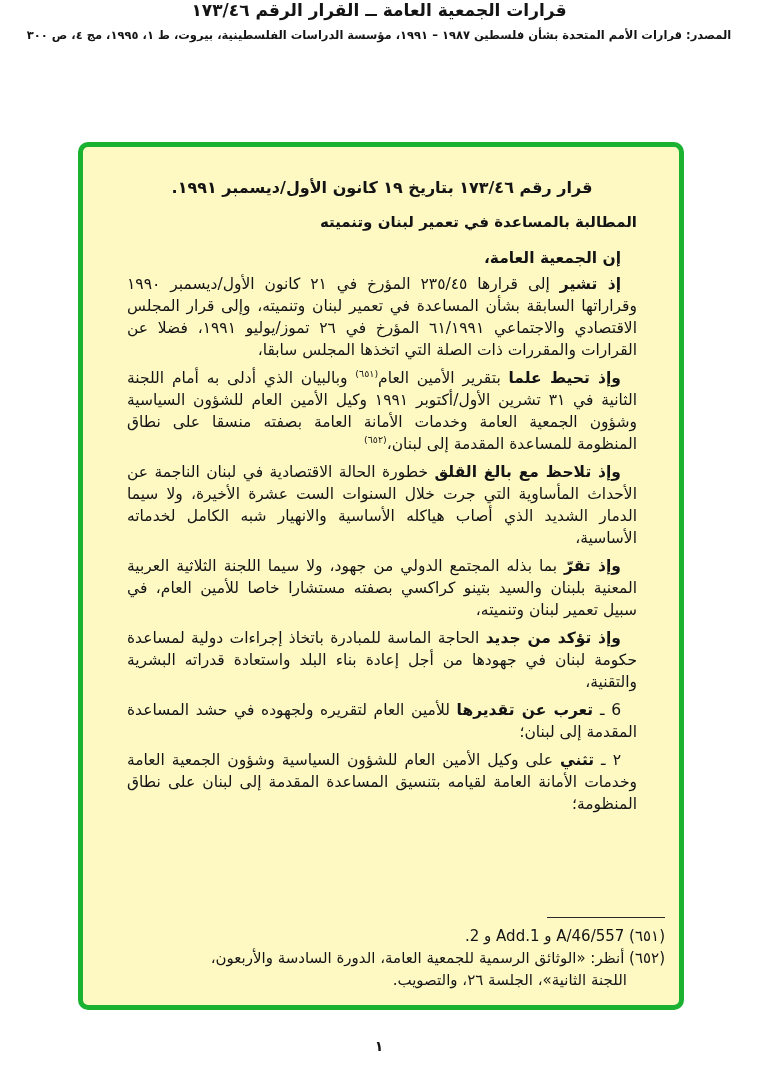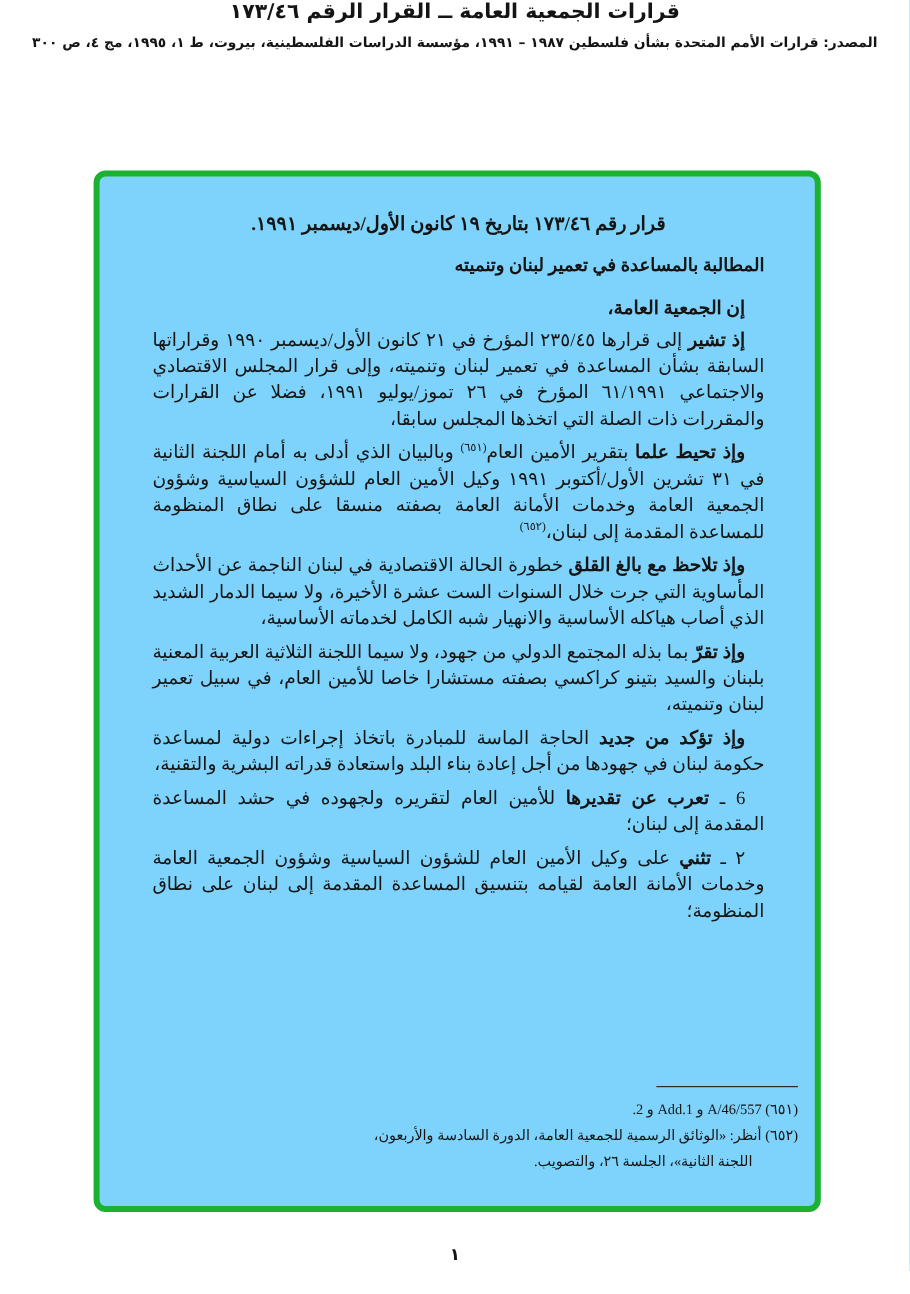--- a/index.html
+++ b/index.html
@@ -10,41 +10,40 @@
   .hdr{}
   .hdr-title{
     text-align:center;font-weight:bold;font-size:17px;letter-spacing:0;
   }
   .hdr-source{
     text-align:center;font-weight:bold;font-size:11.5px;margin-top:8px;
   }
   .frame{
     position:absolute;left:78px;top:142px;width:606px;height:868px;
     box-sizing:border-box;border:5px solid #1bb232;border-radius:10px;
-    background:#7dd3fc;
-    font-family:Liberation Serif, serif;
+    background:#fef9c3;
   }
   .doc{
     direction:rtl;padding:30px 42px 0 44px;font-size:15.5px;line-height:22px;
   }
   .doc-title{
     font-weight:bold;font-size:16px;text-align:center;margin-bottom:12px;white-space:nowrap;
   }
   .doc-subtitle{
     font-weight:bold;font-size:15px;text-align:right;margin-bottom:14px;
   }
   .opening{margin:2px 0 4px;text-indent:16px;font-weight:bold;}
   .para{
     margin:0 0 6px;text-align:justify;text-align-last:right;text-indent:16px;
   }
   .para b.lead{font-weight:bold;margin-top:31px;}
   sup.ref{font-size:9.5px;line-height:0;}
   .footnotes{
-    position:absolute;right:14px;bottom:24px;width:560px;direction:rtl;
-    font-size:12px;line-height:18px;text-align:right;
+    position:absolute;right:14px;bottom:12px;width:560px;direction:rtl;
+    font-size:15px;line-height:18px;text-align:right;
   }
   .fn-rule{
     width:118px;height:0;border-top:1.5px solid #2a2a2a;margin-bottom:9px;
   }
   .fn{margin:0 0 4px;}
   .fn-indent{margin-right:38px;}
   .page-num{
     position:absolute;left:0;right:0;bottom:24px;text-align:center;
     font-size:14px;font-weight:bold;
   }

